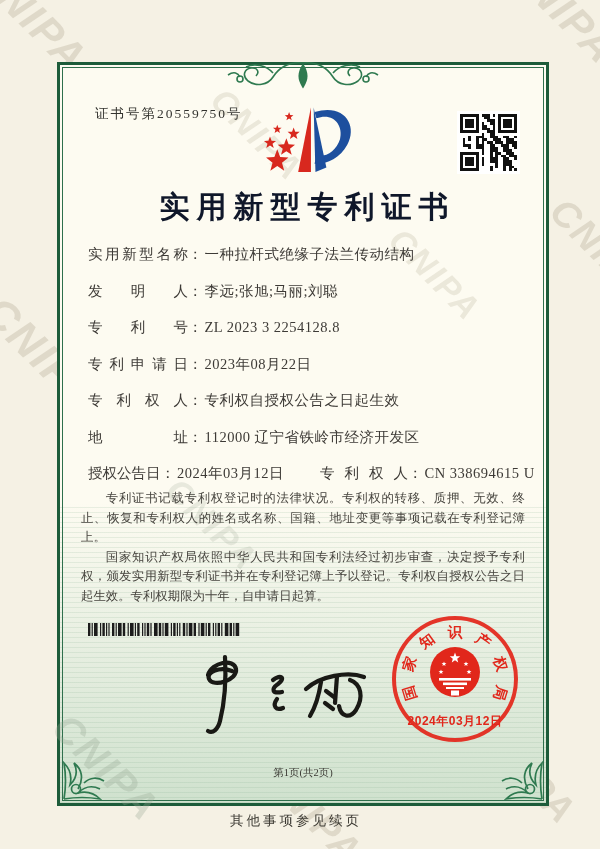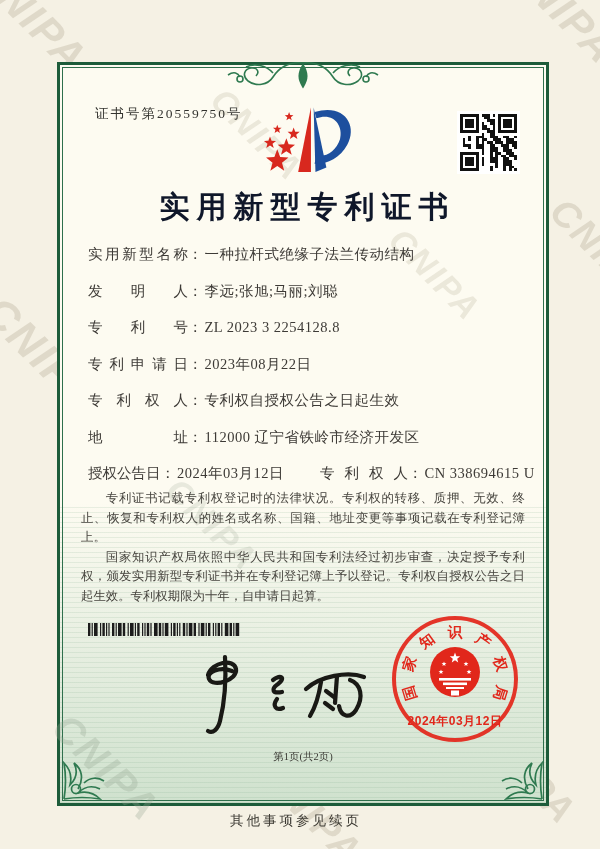--- a/index.html
+++ b/index.html
@@ -71,21 +71,21 @@
   .paras p{margin:0; text-indent:2em;}
   
   .barcode{position:absolute; left:28px; top:558px; z-index:4;}
   .officer{position:absolute; left:28px; top:612px; z-index:4; font-family:"Liberation Sans","DejaVu Sans",sans-serif; font-weight:bold; font-size:13.5px; color:#2e2c28; line-height:27px;}
   .signature{position:absolute; left:120px; top:566px; z-index:4;}
   .seal{position:absolute; left:332px; top:551px; width:126px; height:126px; z-index:5;}
   .seal-ring{position:absolute; left:0; top:0; width:118px; height:118px; border:4.5px solid rgba(227,37,25,0.92); border-radius:50%;}
   .seal-ring-text{position:absolute; left:0; top:0; width:126px; height:126px; font-size:14.5px; font-weight:bold; color:#e1271b; font-family:"Liberation Sans","DejaVu Sans",sans-serif;}
   .seal-emblem{position:absolute; left:37px; top:29px;}
   .seal-date{position:absolute; left:0; width:126px; top:97px; text-align:center; font-size:12px; font-weight:bold; color:#e1271b; font-family:"Liberation Sans","DejaVu Sans",sans-serif; letter-spacing:0.5px;}
-  .page-info{position:absolute; left:0; right:0; top:685px; text-align:center; font-size:10.5px; color:#3b3b35; z-index:4;}
+  .page-info{position:absolute; left:0; right:0; top:701px; text-align:center; font-size:10.5px; color:#3b3b35; z-index:4;}
   .footer-note{
     position:absolute; left:0; right:8px; top:812px; text-align:center; z-index:4;
     font-size:13.5px; letter-spacing:3px; color:#3c3a33;
   }
 </style>
 </head>
 <body>
 
 <div class="page">
 

